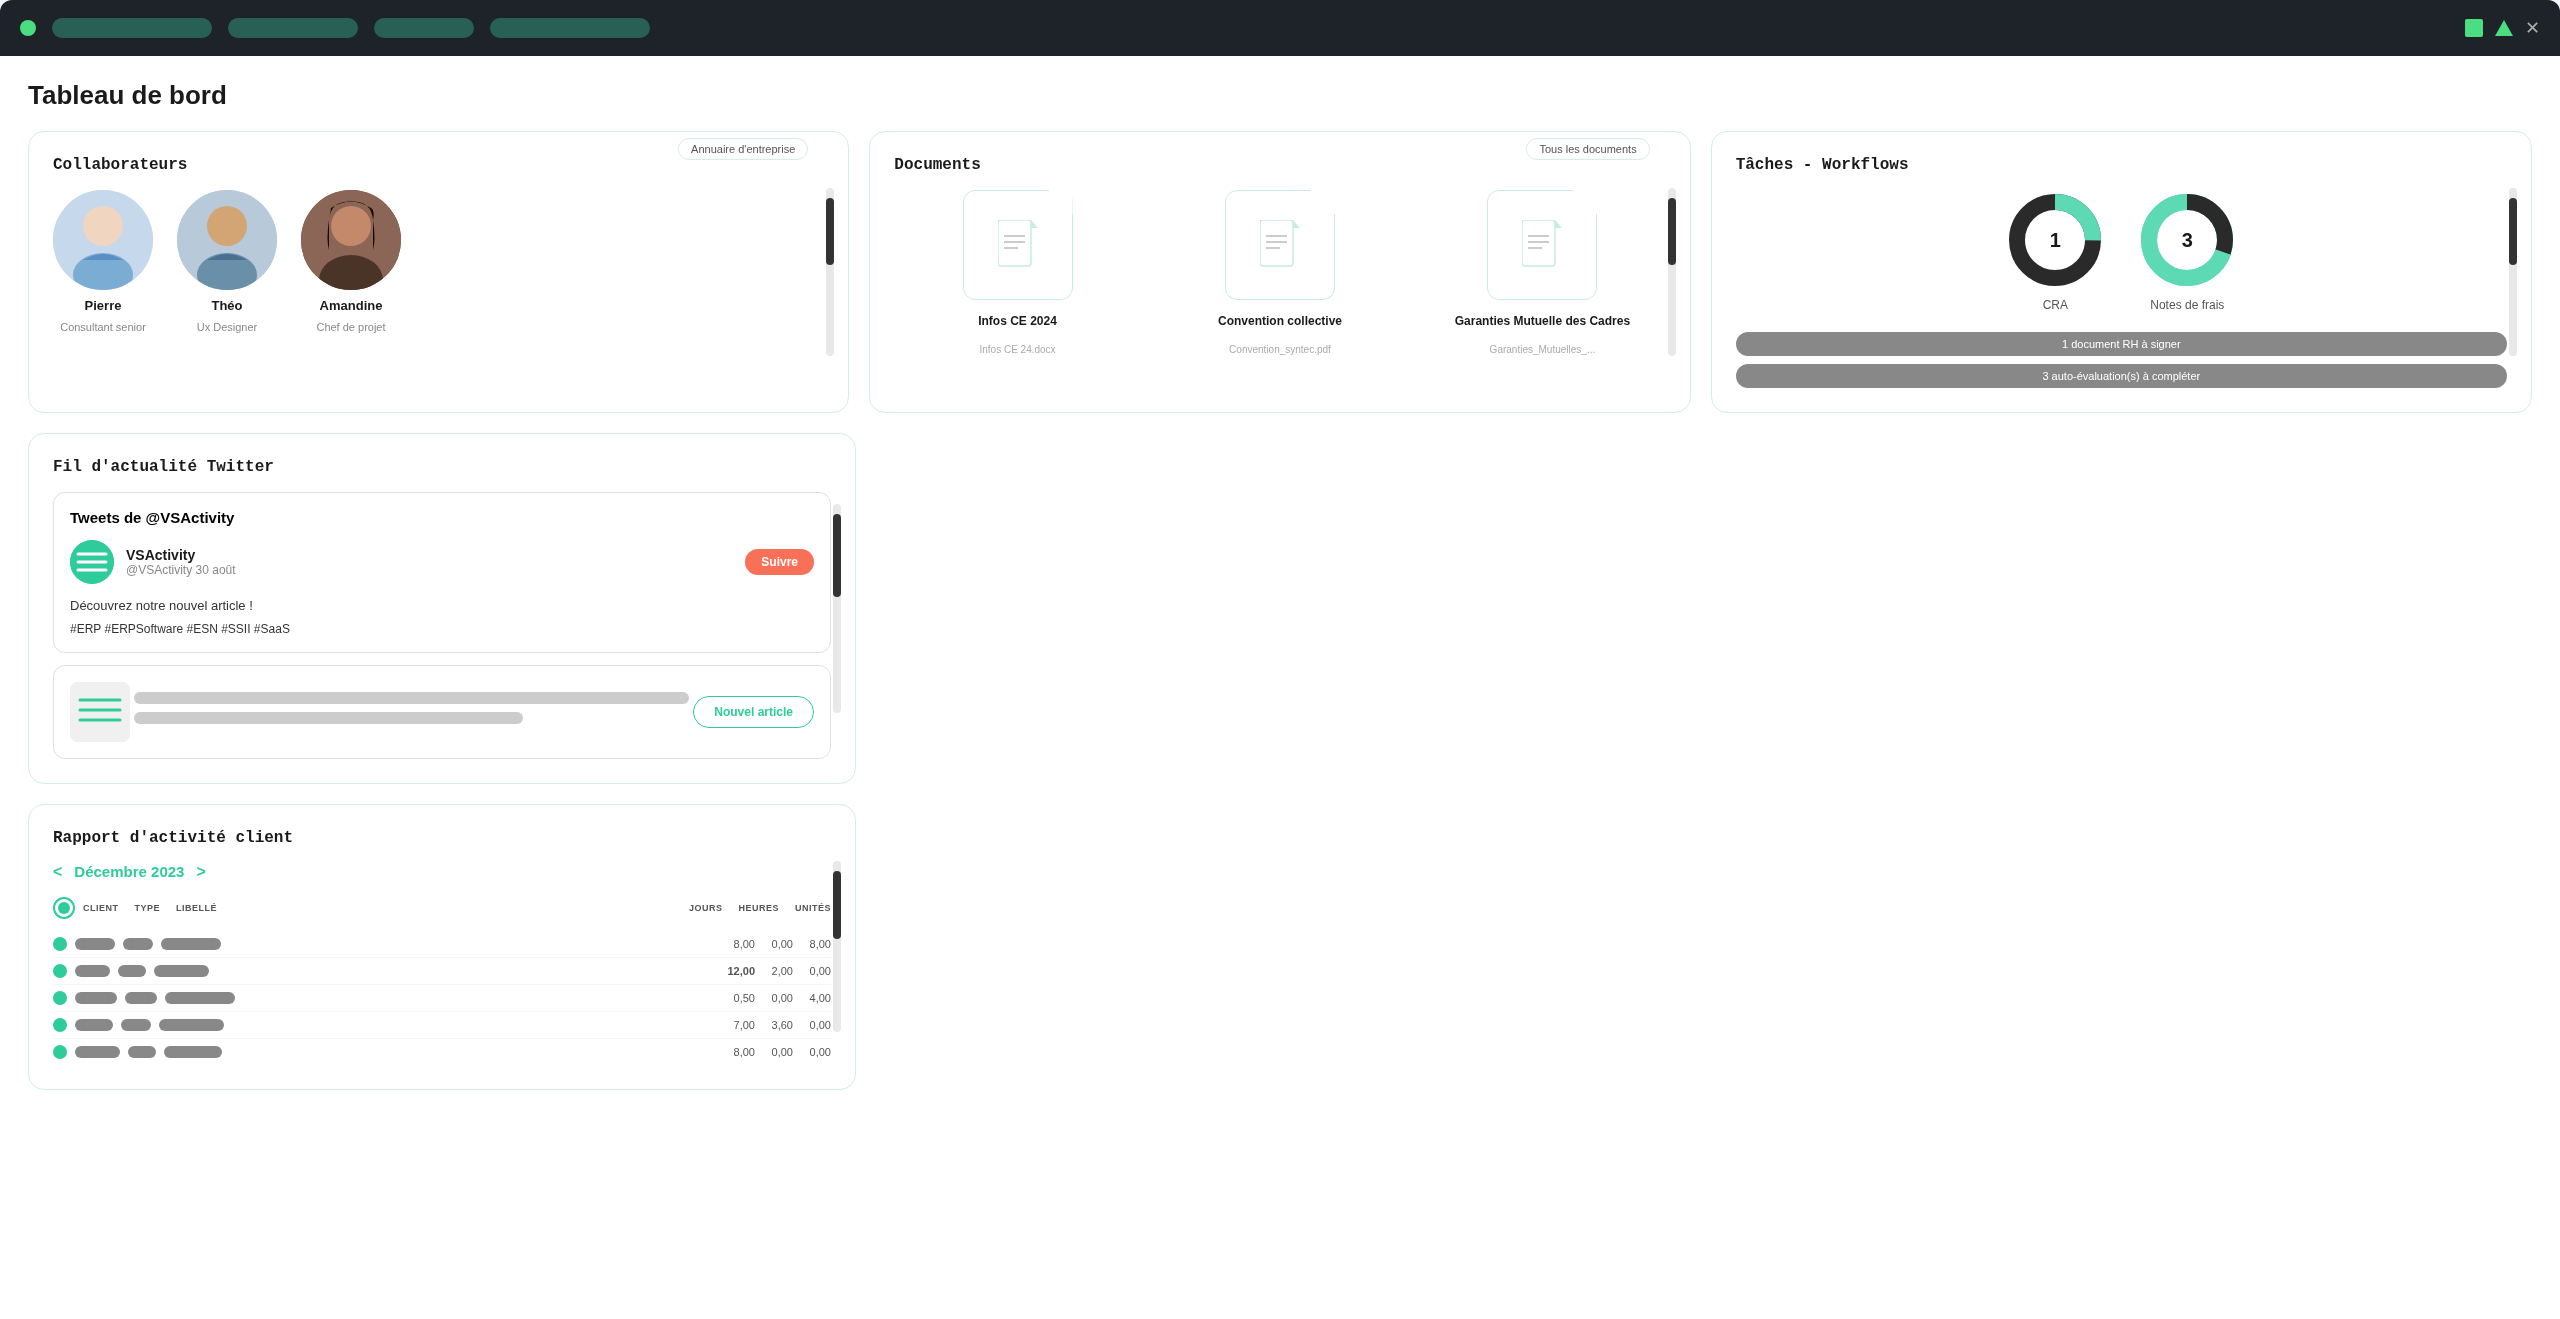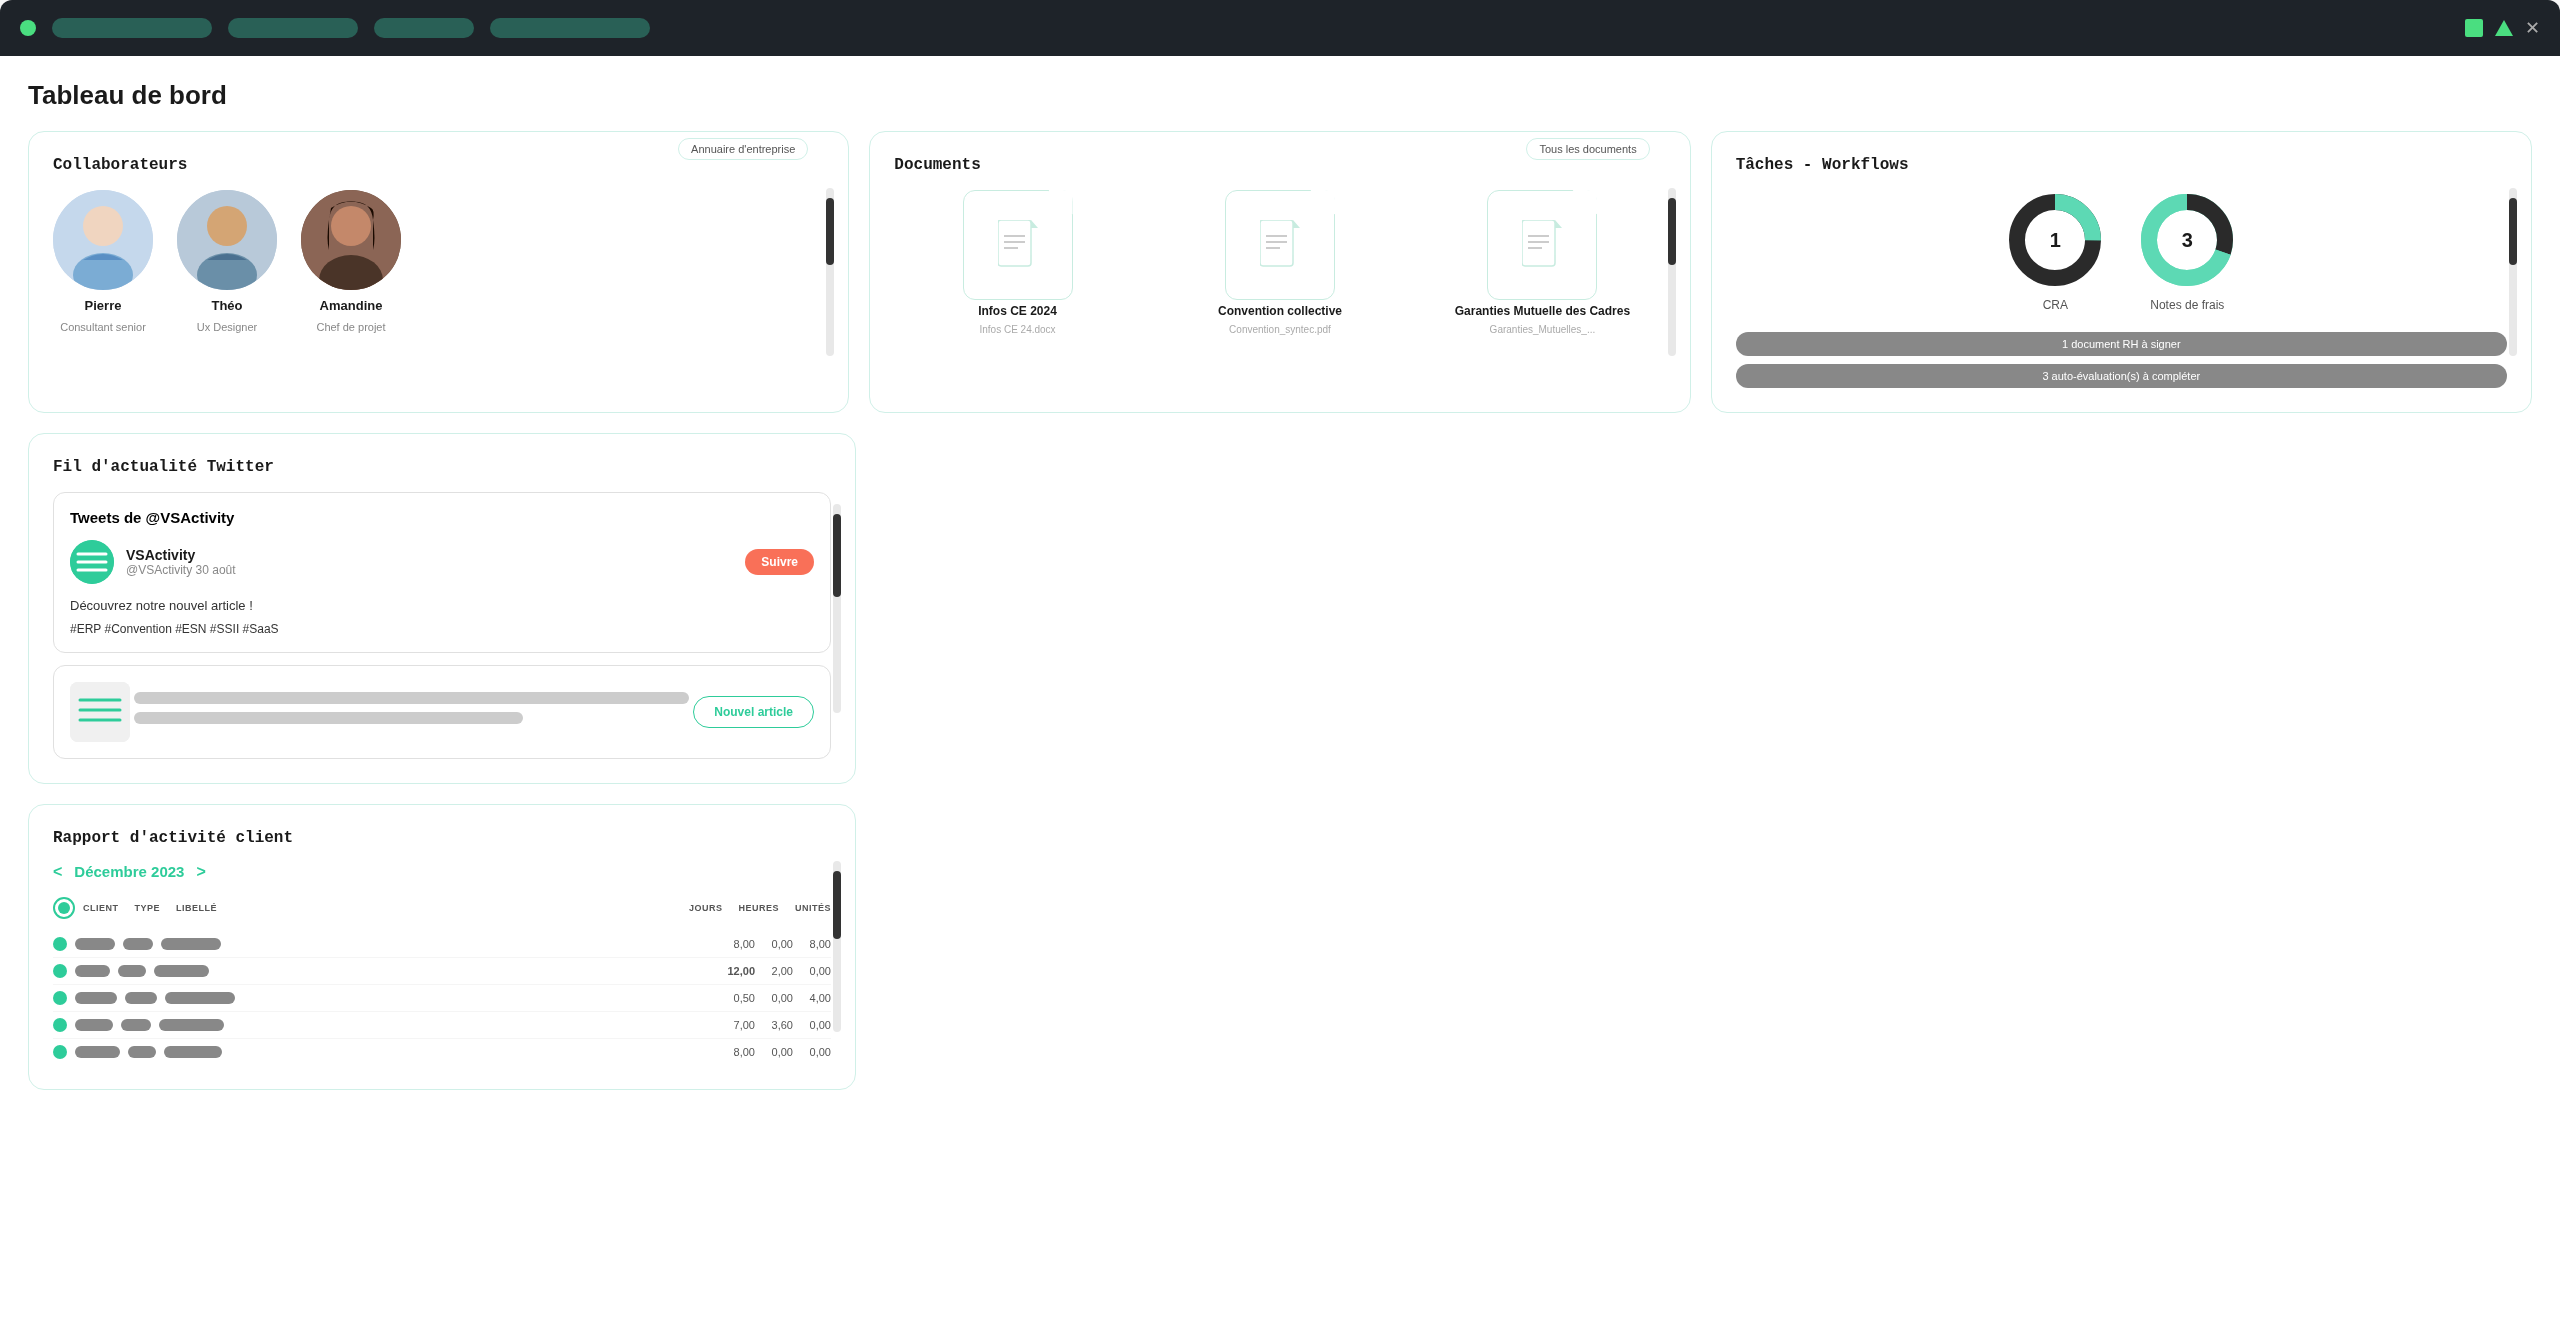--- a/index.html
+++ b/index.html
@@ -163,21 +163,21 @@
     
     .documents-grid {
       display: flex;
       gap: 16px;
       margin-top: 8px;
     }
     .doc-item {
       display: flex;
       flex-direction: column;
       align-items: center;
-      gap: 4px;
+      gap: 14px;
       flex: 1;
     }
     .doc-icon {
       width: 110px;
       height: 110px;
       border: 1.5px solid #c8ece0;
       border-radius: 12px;
       display: flex;
       align-items: center;
       justify-content: center;
@@ -678,21 +678,21 @@
               <line x1="8" y1="30" x2="36" y2="30" stroke="white" stroke-width="3" stroke-linecap="round"></line>
             </svg>
           </div>
           <div class="tweet-user-info">
             <div class="tweet-name">VSActivity</div>
             <div class="tweet-handle">@VSActivity 30 août</div>
           </div>
           <button class="follow-btn">Suivre</button>
         </div>
         <div class="tweet-text">Découvrez notre nouvel article !</div>
-        <div class="tweet-hashtags">#ERP #Convention #ESN #SSII #SaaS</div>
+        <div class="tweet-hashtags">#ERP #ERPSoftware #ESN #SSII #SaaS</div>
       </div>
 
       <div class="article-preview">
         <div class="article-icon">
           <svg viewBox="0 0 60 60" width="60" height="60">
             <rect width="60" height="60" rx="8" fill="#f0f0f0"></rect>
             <line x1="10" y1="18" x2="50" y2="18" stroke="#2ecc9a" stroke-width="3" stroke-linecap="round"></line>
             <line x1="10" y1="28" x2="50" y2="28" stroke="#2ecc9a" stroke-width="3" stroke-linecap="round"></line>
             <line x1="10" y1="38" x2="50" y2="38" stroke="#2ecc9a" stroke-width="3" stroke-linecap="round"></line>
           </svg>

